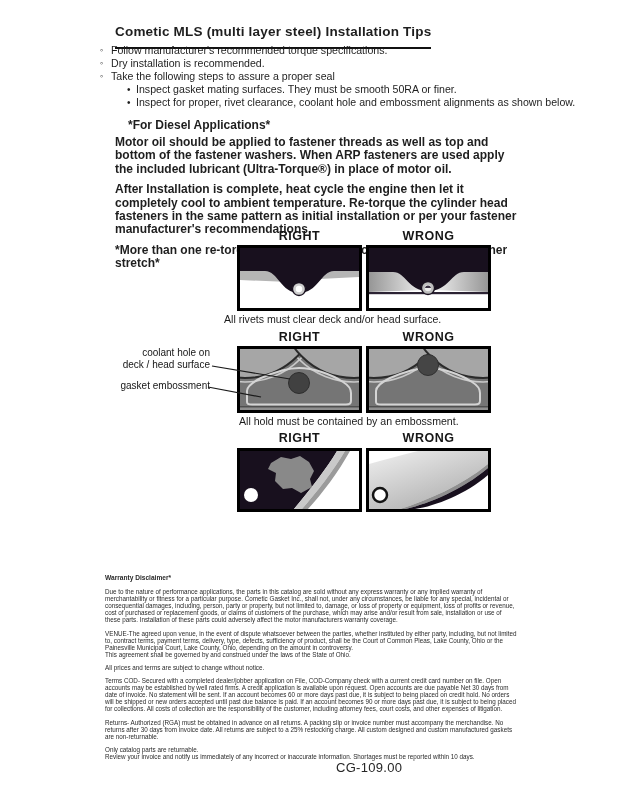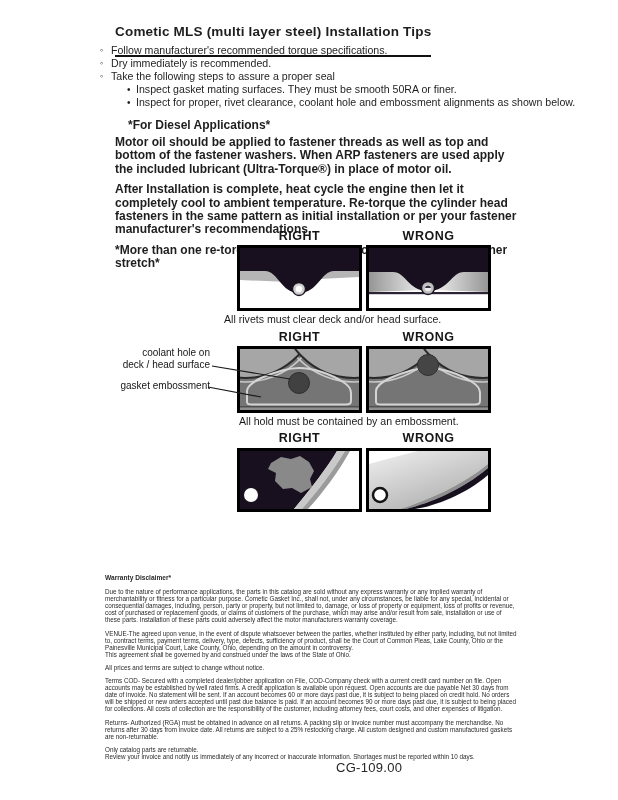--- a/index.html
+++ b/index.html
@@ -2,21 +2,21 @@
 <html><head>
 <meta charset="utf-8">
 <style>
   html,body{margin:0;padding:0;background:#ffffff;}
   .page{
     position:relative;width:618px;height:800px;background:#fff;overflow:hidden;
     font-family:"Liberation Sans","DejaVu Sans",sans-serif;color:#1e1e1e;
   }
   .title{
     position:absolute;left:115px;top:24px;font-size:13.5px;font-weight:bold;
-    letter-spacing:.2px;border-bottom:2px solid #111;padding-bottom:16px;white-space:nowrap;
+    letter-spacing:.2px;border-bottom:2px solid #111;padding-bottom:8px;white-space:nowrap;
   }
   .tips{position:absolute;left:100px;top:44px;width:480px;font-size:10.6px;line-height:13px;}
   .b{display:flex;}
   .bm{width:11px;font-size:9px;flex:none;}
   .sb{display:flex;margin-left:27px;}
   .sbm{width:9px;font-size:10px;flex:none;}
   .diesel-heading{position:absolute;left:128px;top:118px;font-size:12px;font-weight:bold;}
   .paras{position:absolute;left:115px;top:136px;width:404px;font-size:12px;line-height:13.4px;font-weight:bold;}
   .paras p{margin:0 0 7px 0;}
 
@@ -39,21 +39,21 @@
 
   <div class="title">Cometic MLS (multi layer steel) Installation Tips</div>
 
   <div class="tips">
     <div class="b">
       <span class="bm">◦</span>
       <span>Follow manufacturer's recommended torque specifications.</span>
     </div>
     <div class="b">
       <span class="bm">◦</span>
-      <span>Dry immediately is recommended.</span>
+      <span>Dry installation is recommended.</span>
     </div>
     <div class="b">
       <span class="bm">◦</span>
       <span>Take the following steps to assure a proper seal</span>
     </div>
     <div class="sb">
       <span class="sbm">•</span>
       <span>Inspect gasket mating surfaces.  They must be smooth 50RA or finer.</span>
     </div>
     <div class="sb">

